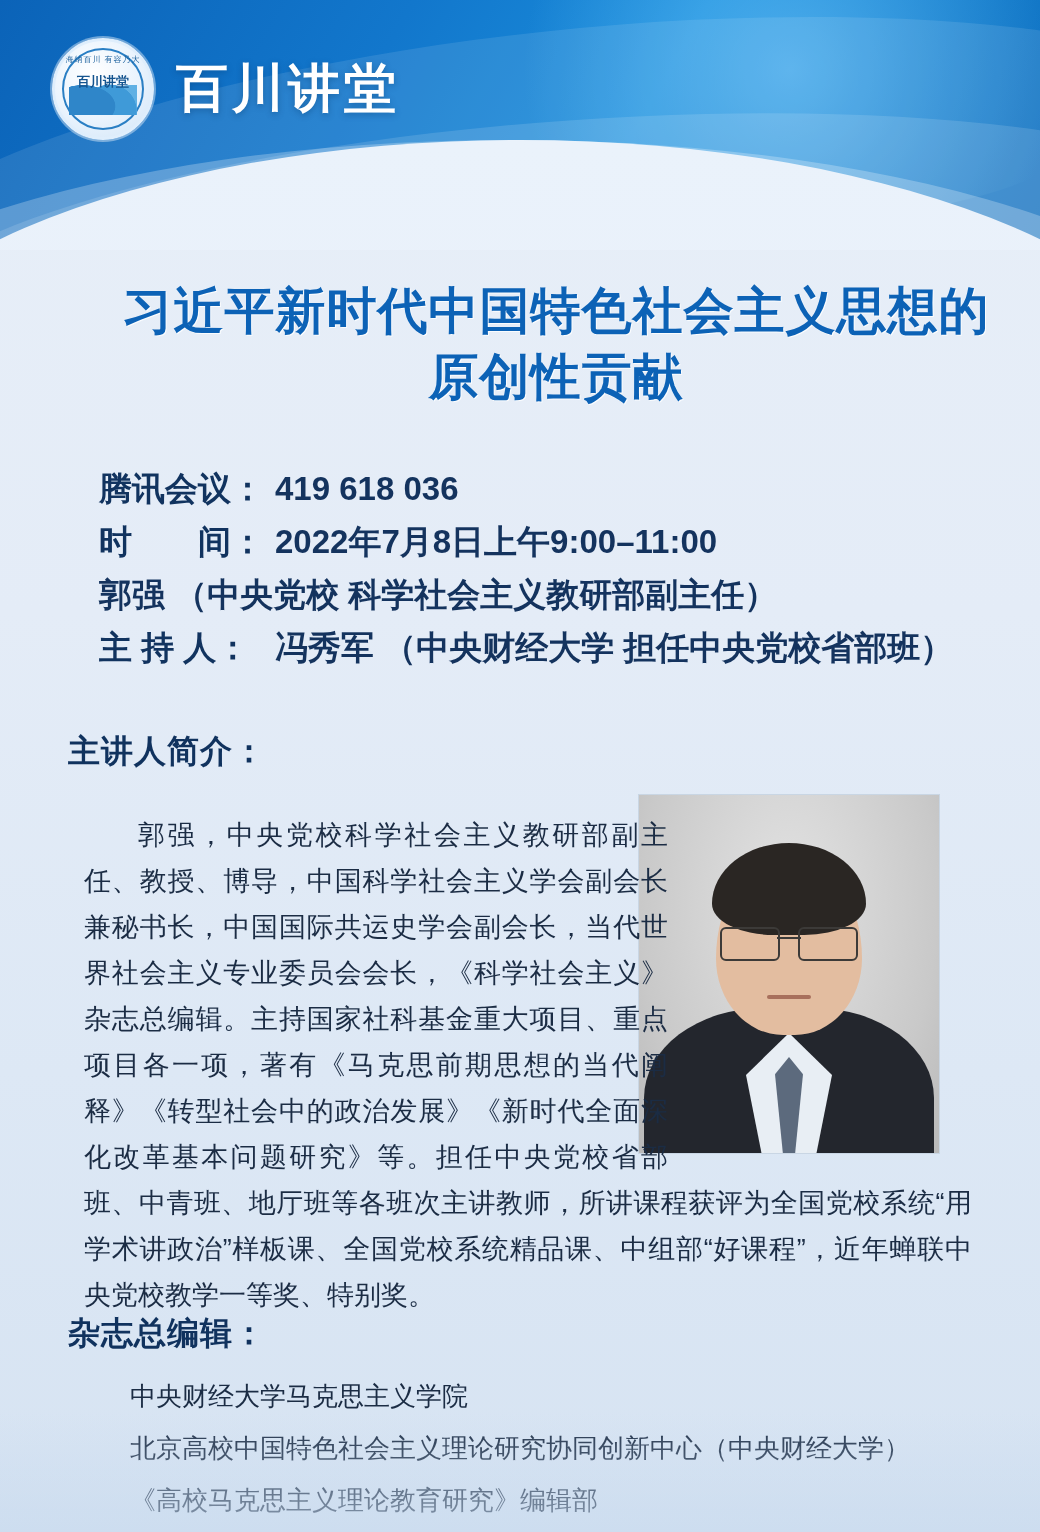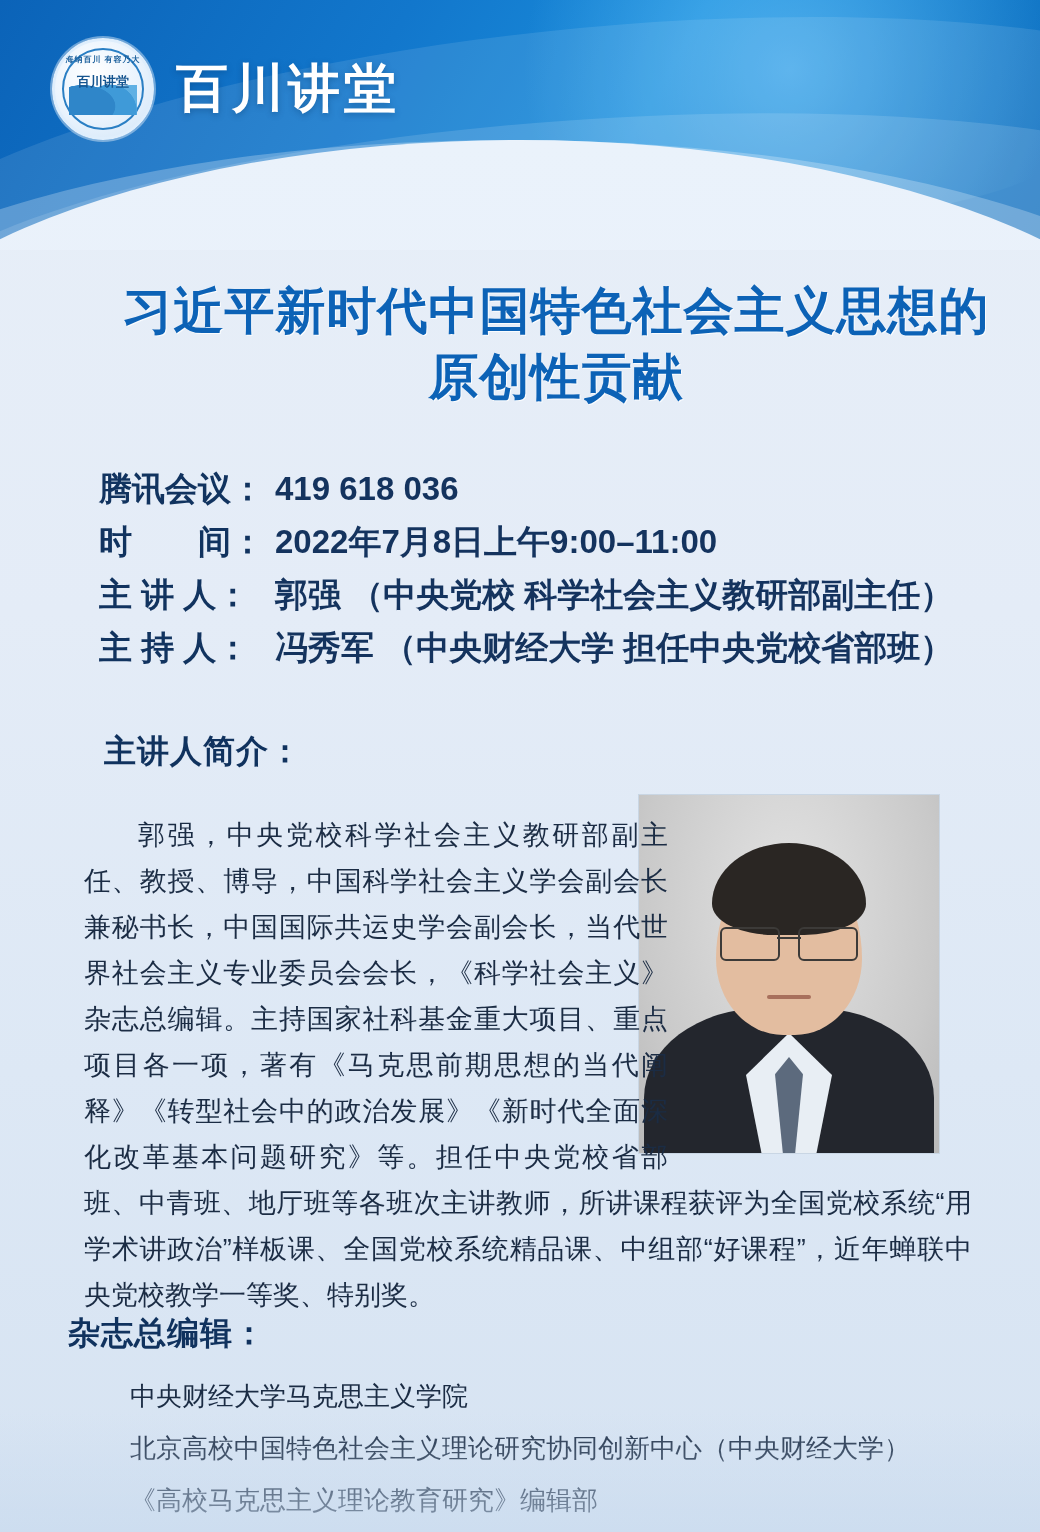--- a/index.html
+++ b/index.html
@@ -127,21 +127,20 @@
     letter-spacing: 0px;
   }
   .logo .logo-top {
     position: absolute;
     left: 0; right: 0;
     top: 13px;
     text-align: center;
     font-size: 8px;
     color: #1a5f9c;
     letter-spacing: 1px;
-    font-weight: bold;
   }
   .brand-title {
     font-size: 52px;
     font-weight: bold;
     color: #ffffff;
     letter-spacing: 4px;
     text-shadow: 0 2px 6px rgba(3,50,95,0.35);
     white-space: nowrap;
   }
 
@@ -192,21 +191,21 @@
   }
 
   
   .section-heading {
     position: absolute;
     font-size: 32px;
     font-weight: bold;
     color: #10325e;
     letter-spacing: 1px;
   }
-  #bio-heading { top: 730px; left: 68px; margin-left: 36px; }
+  #bio-heading { top: 730px; left: 68px; }
 
   .bio-photo {
     position: absolute;
     top: 794px;
     left: 638px;
     width: 300px;
     height: 358px;
     border: 1px solid #c9d6e4;
     background: linear-gradient(160deg, #dcdcdc 0%, #cfcfcf 40%, #c2c2c2 100%);
     overflow: hidden;
@@ -386,21 +385,20 @@
   <div class="info">
     <div class="info-row">
       <span class="info-label label-spread">腾讯会议：</span>
       <span class="info-value">419 618 036</span>
     </div>
     <div class="info-row">
       <span class="info-label label-spread">时　　间：</span>
       <span class="info-value">2022年7月8日上午9:00–11:00</span>
     </div>
     <div class="info-row">
-      <span class="info-label label-spread">主 讲 人：</span>
       <span class="info-value">郭强 （中央党校 科学社会主义教研部副主任）</span>
     </div>
     <div class="info-row">
       <span class="info-label label-spread">主 持 人：</span>
       <span class="info-value">冯秀军 （中央财经大学 担任中央党校省部班）</span>
     </div>
   </div>
 
   <div class="section-heading" id="bio-heading">主讲人简介：</div>
 

